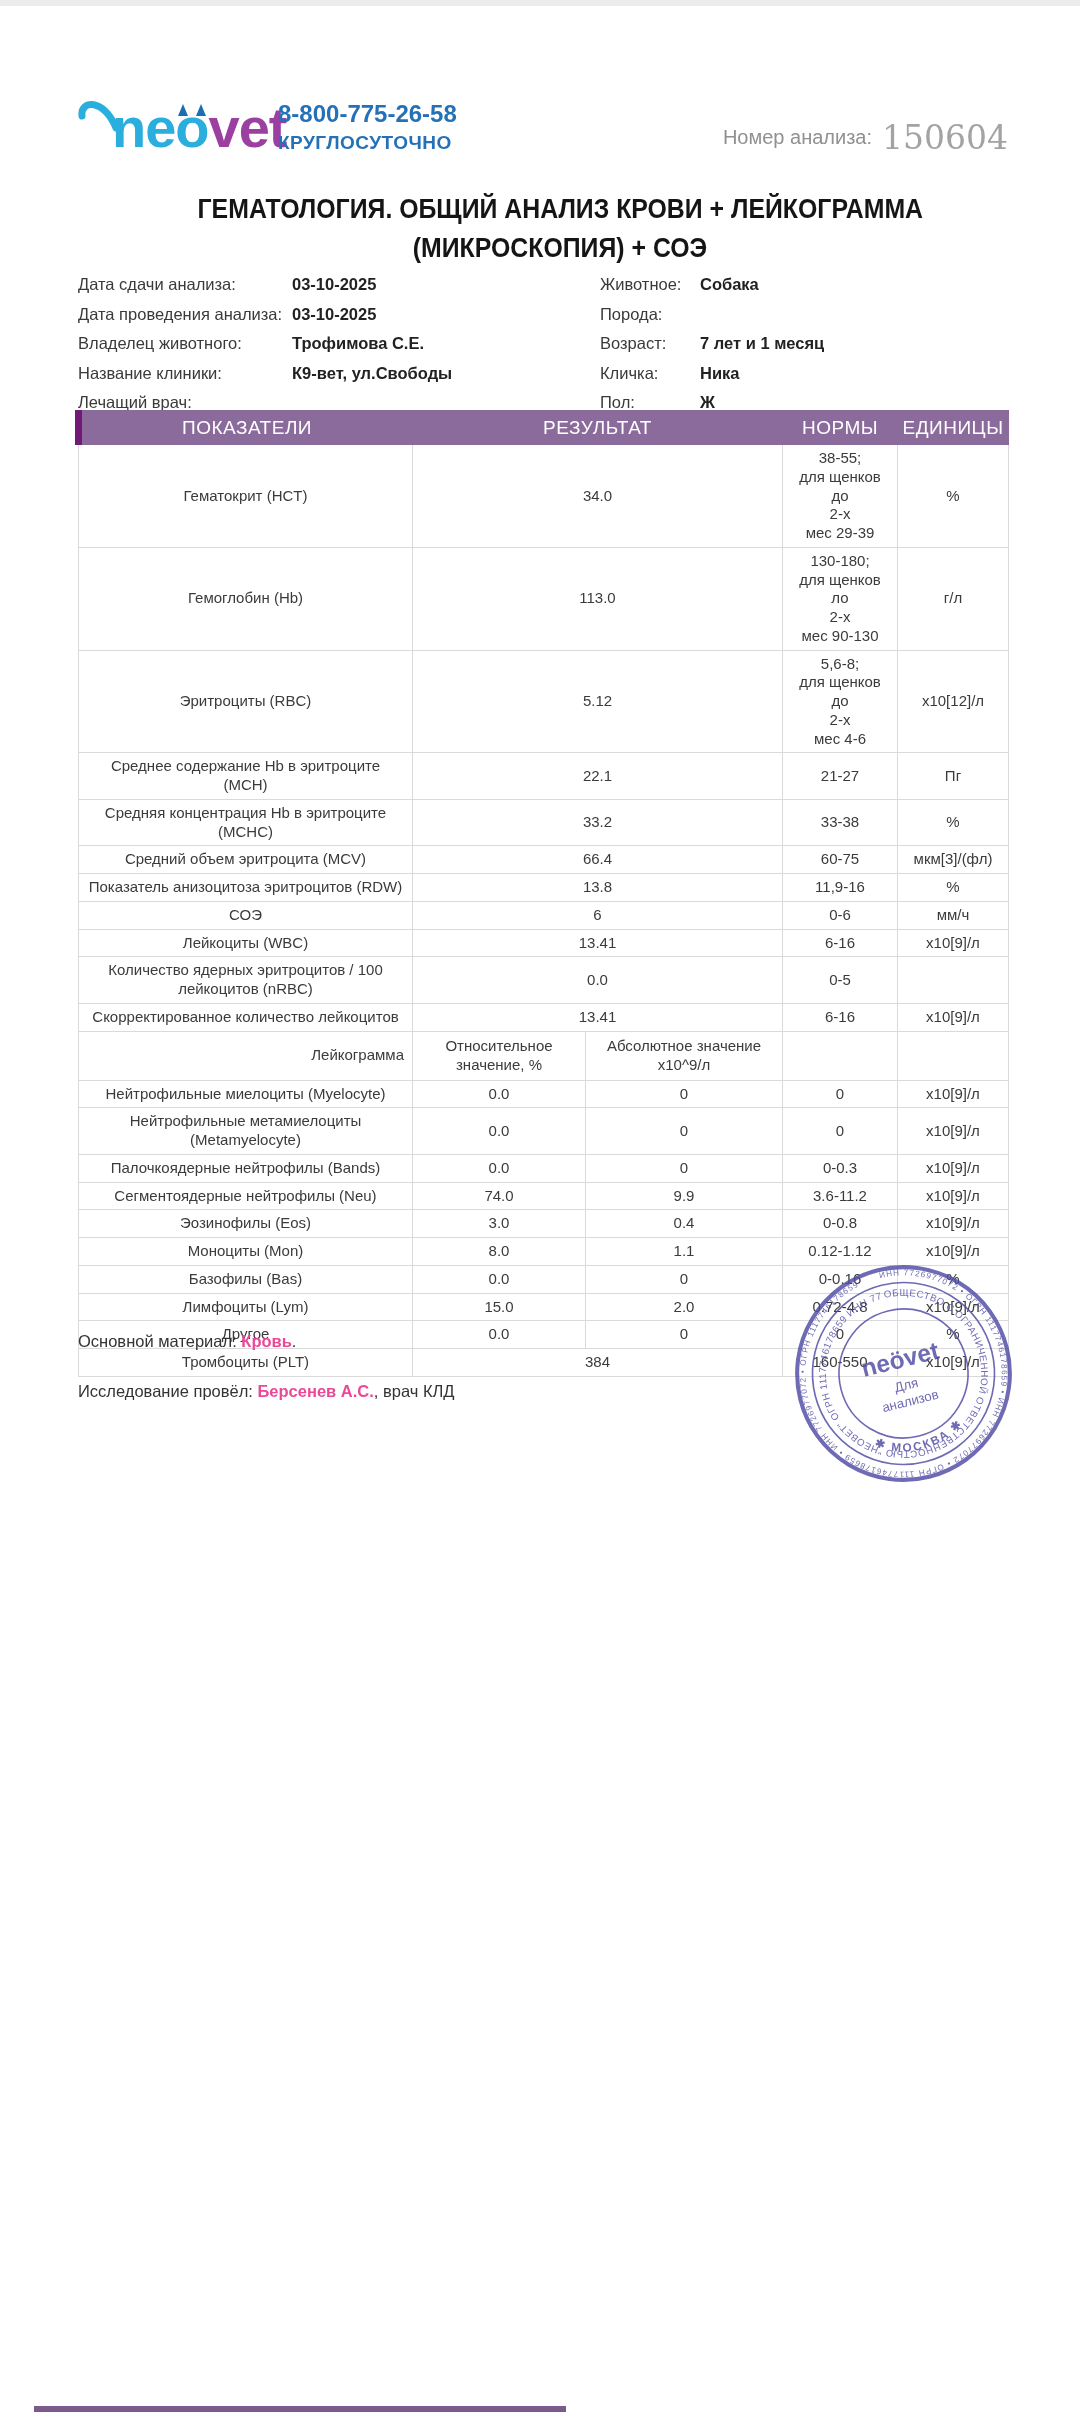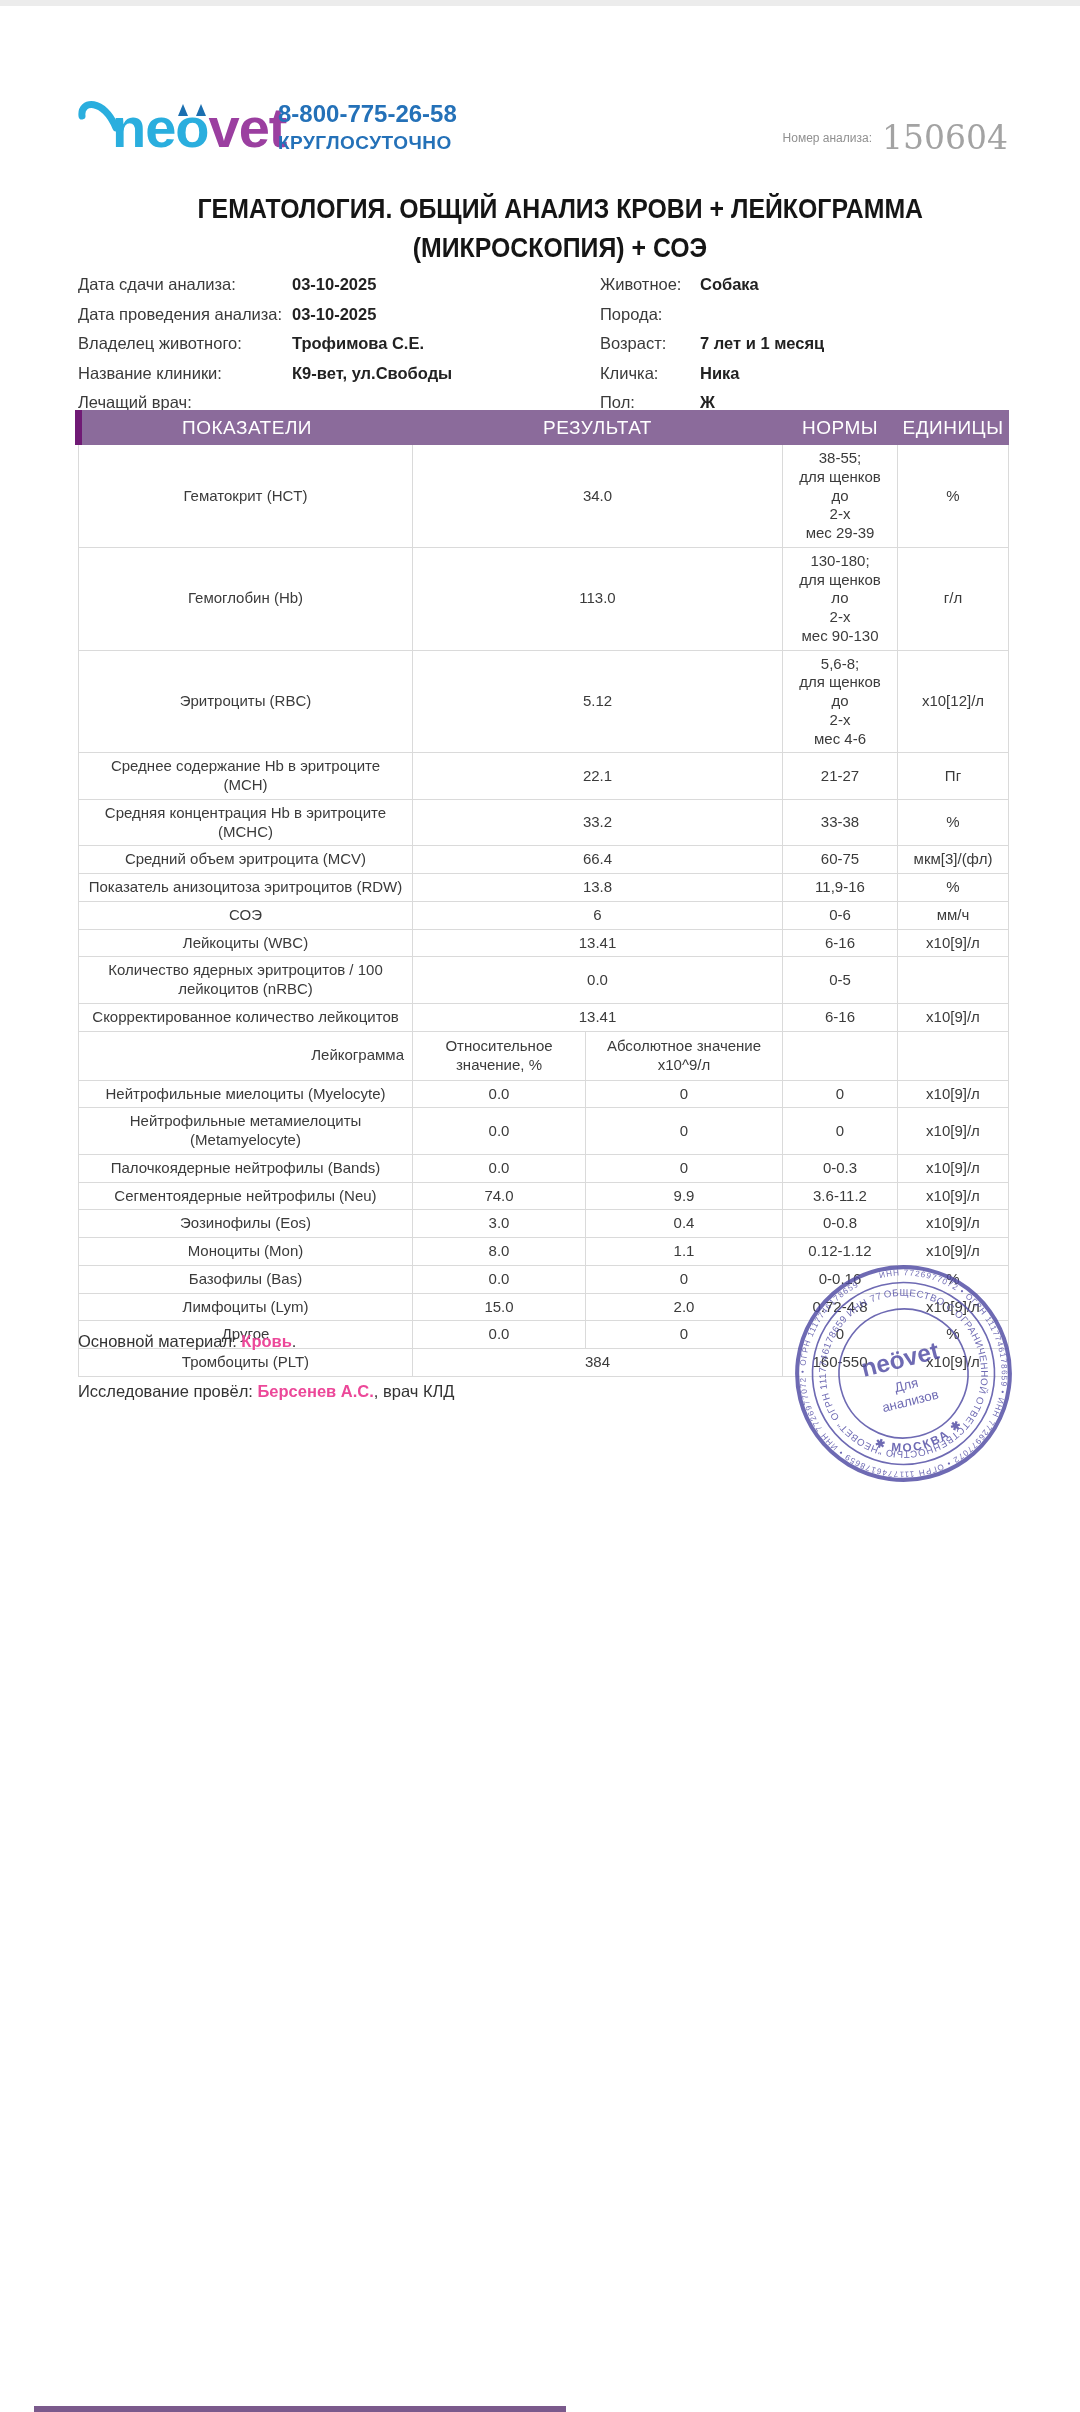--- a/index.html
+++ b/index.html
@@ -14,21 +14,21 @@
   .logo .purple{color:#9b3fa0;}
   .logo .o-wrap{position:relative;display:inline-block;color:#2aaede;}
   .logo .ear{position:absolute;top:4px;width:0;height:0;border-left:5px solid transparent;border-right:5px solid transparent;border-bottom:12px solid #1b6fb0;}
   .logo .ear.l{left:3px;}
   .logo .ear.r{right:3px;}
   .logo-tail{position:absolute;left:-38px;top:-6px;}
   .phone-block{position:absolute;left:278px;top:100px;color:#2471b8;}
   .phone{font-family:Liberation Sans, sans-serif;font-weight:bold;font-size:24px;}
   .phone-sub{font-weight:bold;font-size:19px;letter-spacing:.5px;margin-top:4px;}
   .analysis-num{position:absolute;right:72px;top:118px;text-align:right;white-space:nowrap;}
-  .analysis-num .lbl{color:#909090;font-size:12px;vertical-align:middle;margin-right:10px;}
+  .analysis-num .lbl{color:#909090;font-size:20px;vertical-align:middle;margin-right:10px;}
   .analysis-num .num{color:#a3a3a3;font-size:33px;font-family:"DejaVu Serif","Liberation Serif",serif;vertical-align:middle;}
 
   
   .title{position:absolute;left:0;top:190px;width:1080px;text-align:center;color:#151515;font-weight:bold;font-size:27px;line-height:1.45;padding-left:20px;}
   .title .tline{display:inline-block;transform:scaleX(.92);transform-origin:center;}
 
   
   .info-left{position:absolute;left:78px;top:270px;width:480px;}
   .info-right{position:absolute;left:600px;top:270px;width:400px;}
   .irow{height:29.6px;line-height:29.6px;font-size:16.5px;white-space:nowrap;}

